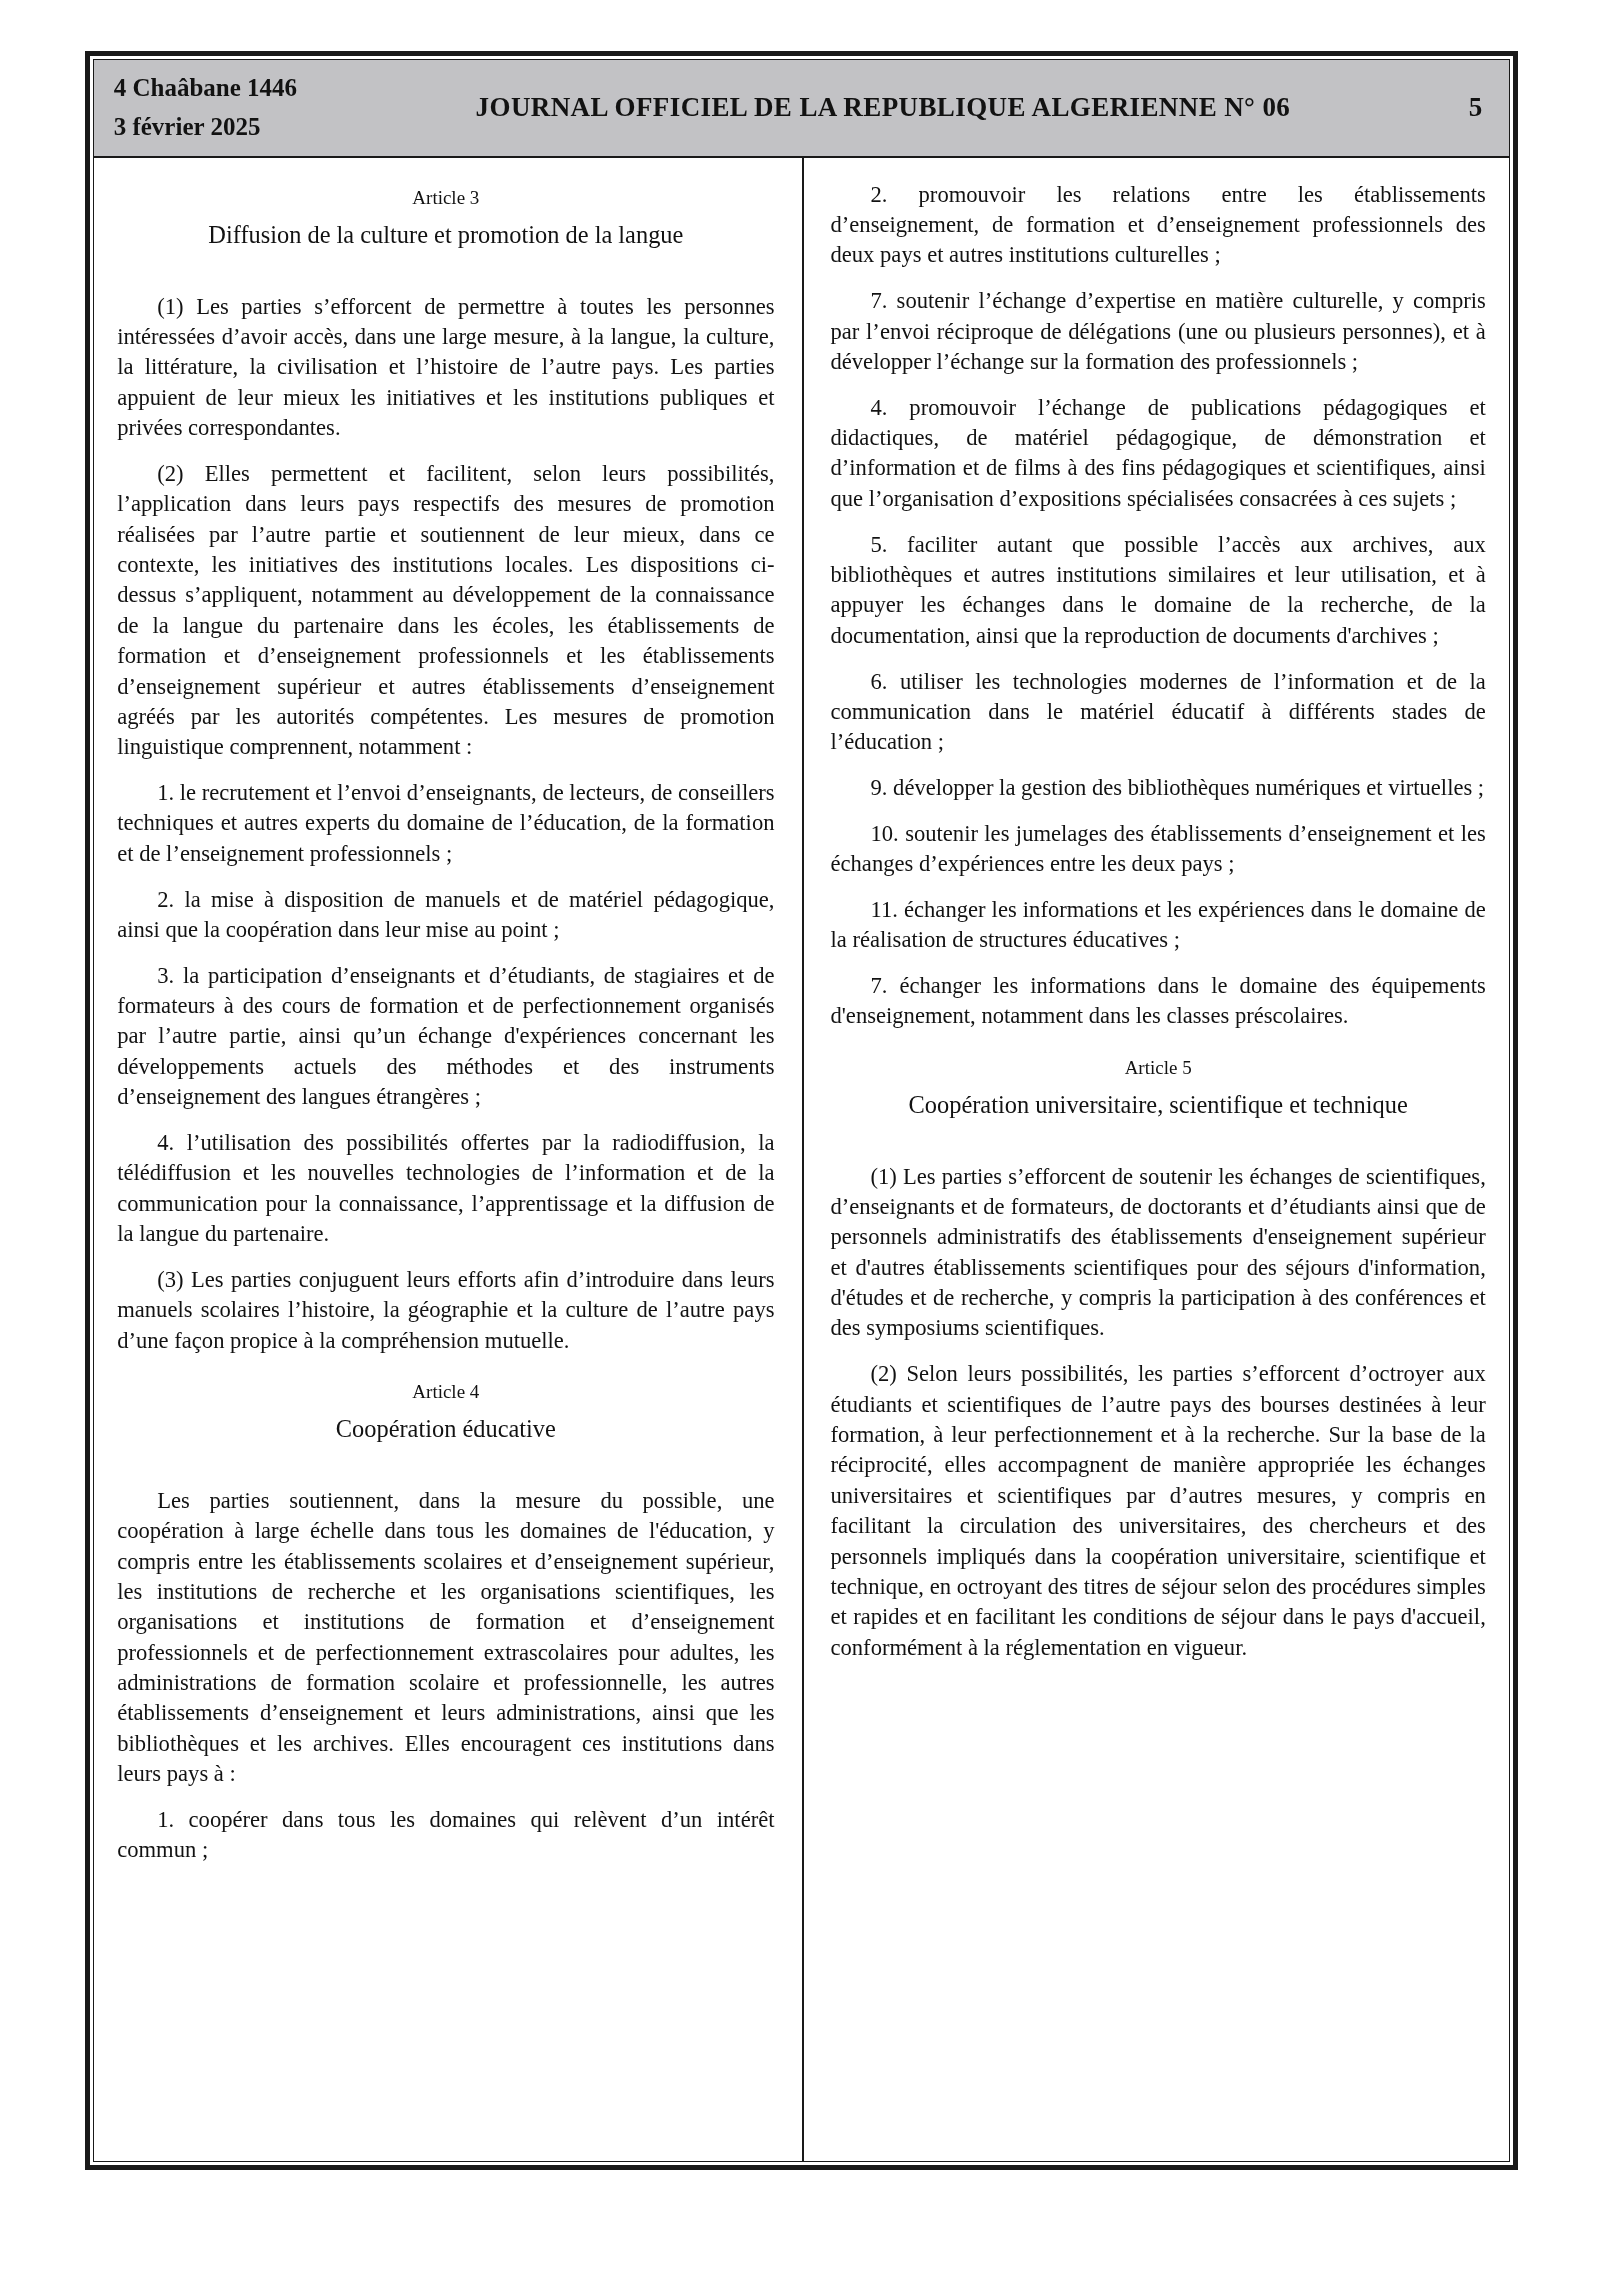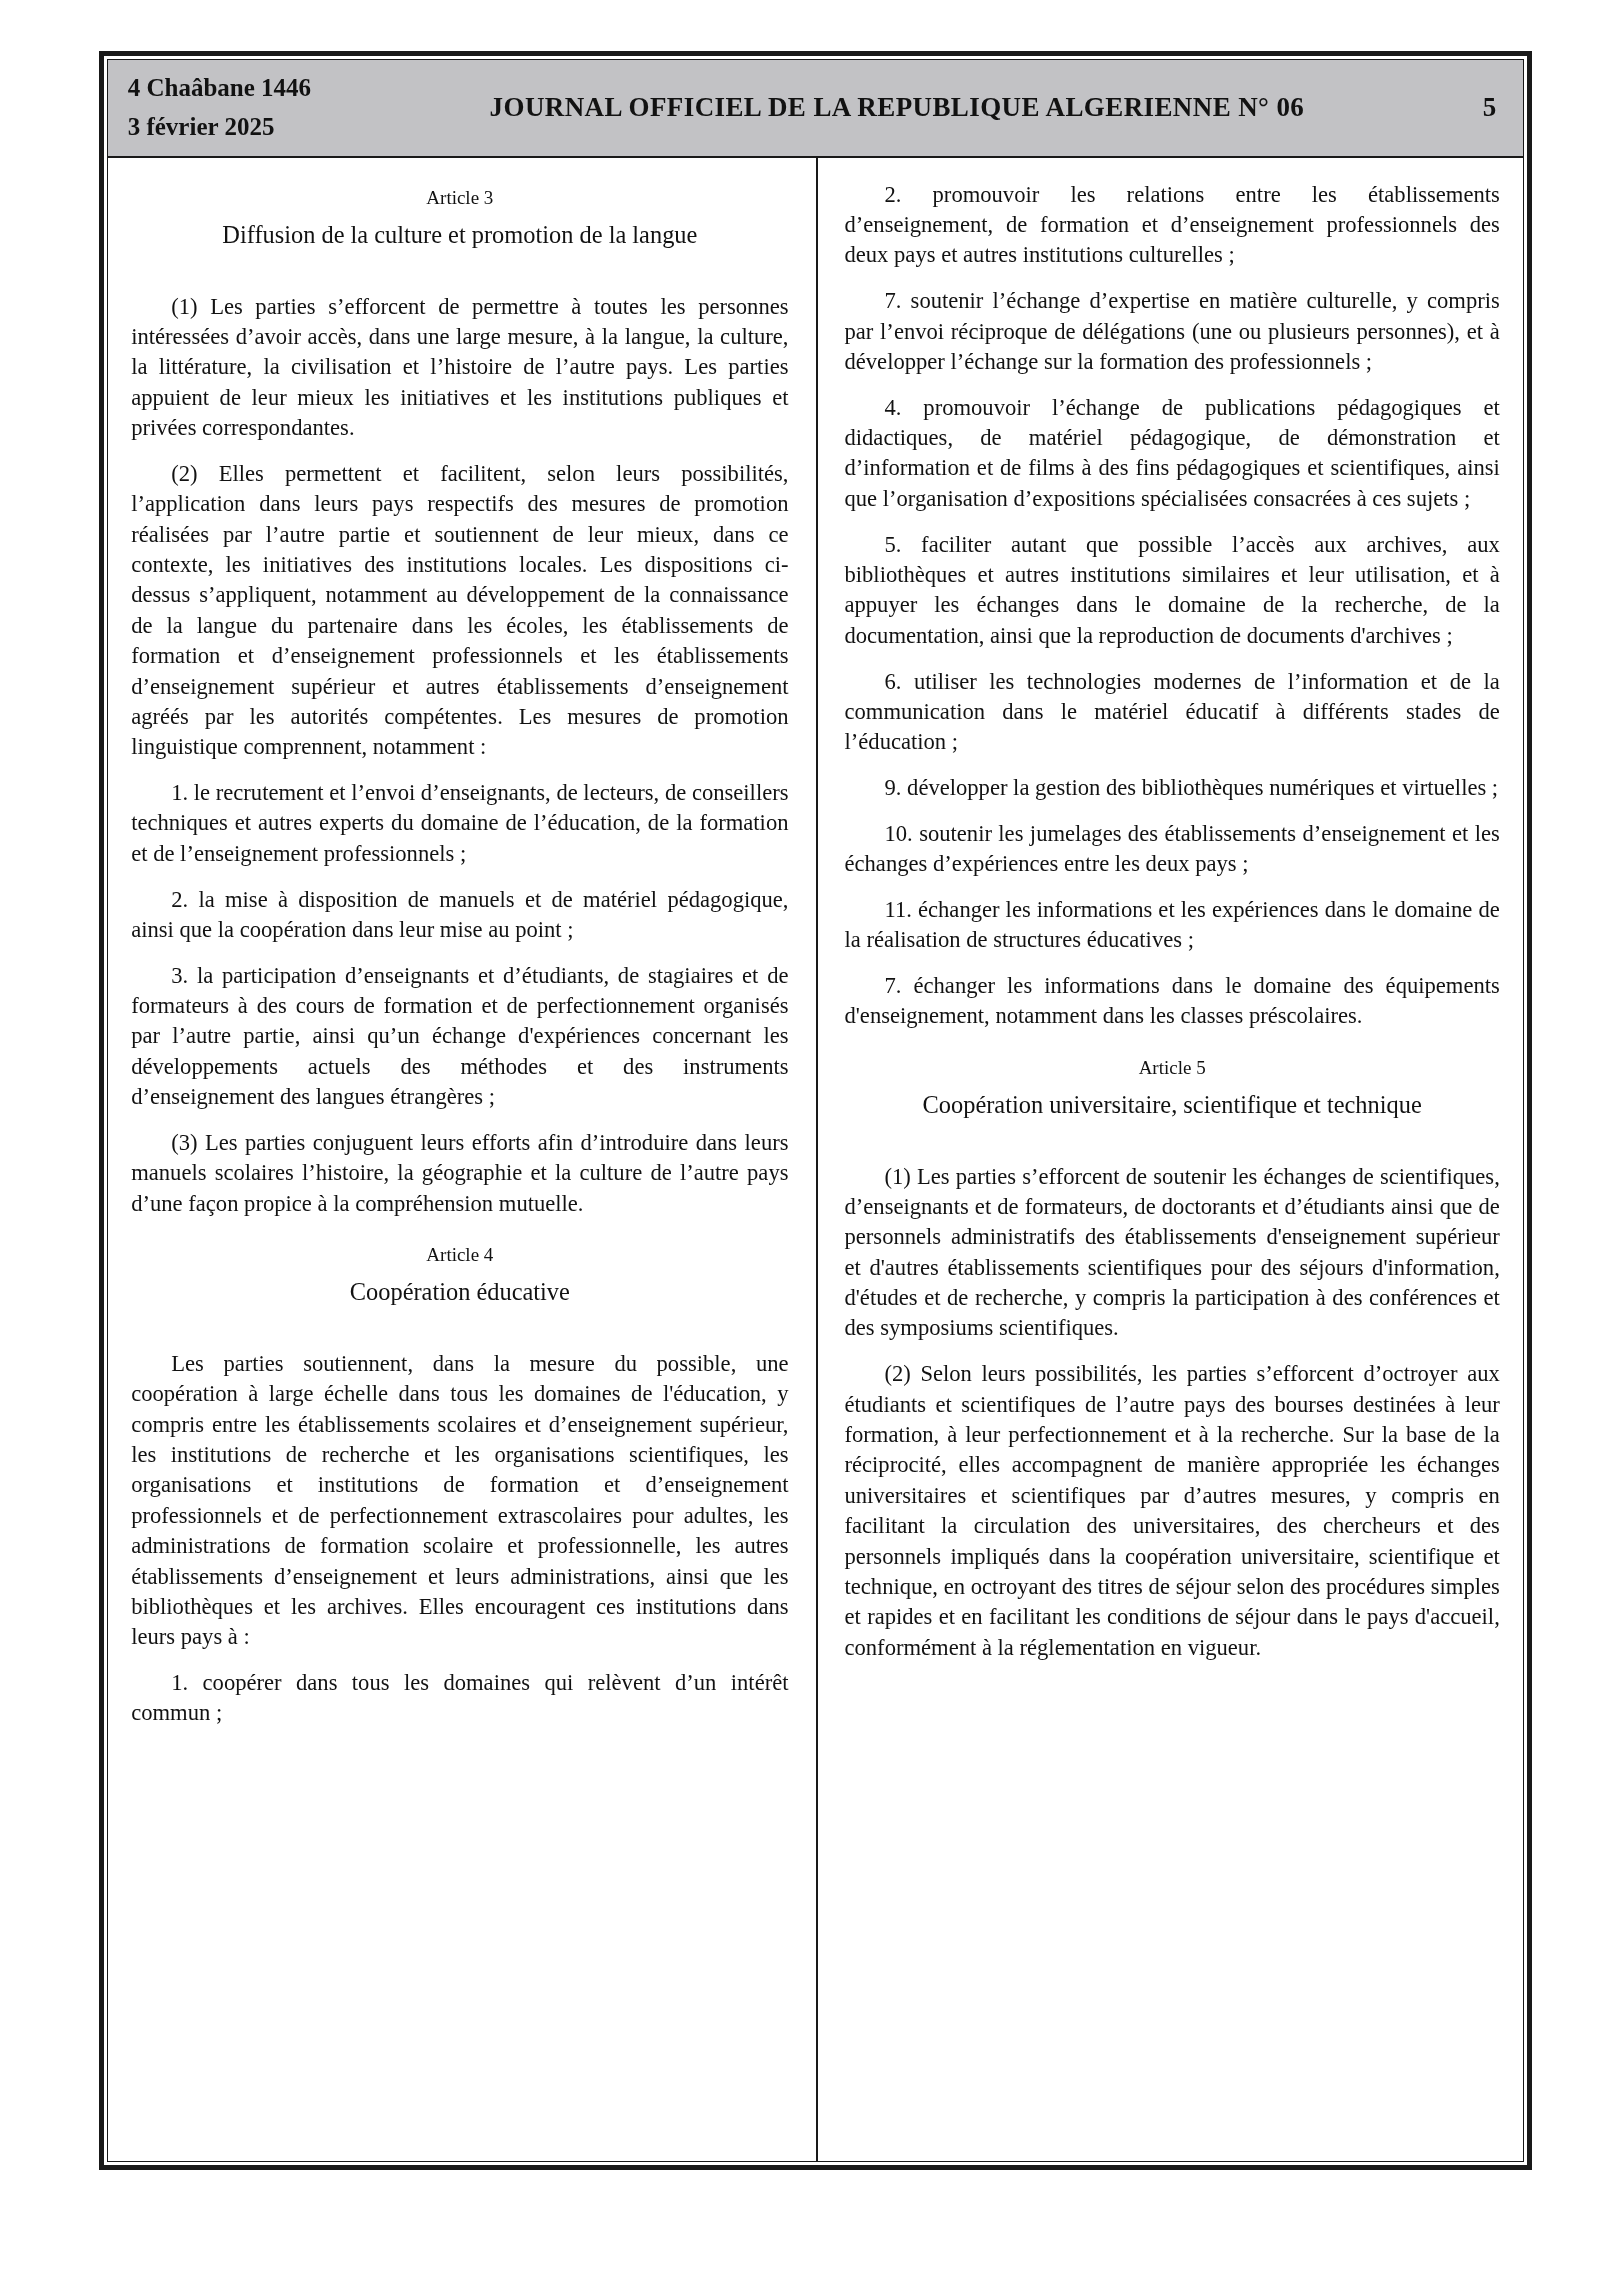--- a/index.html
+++ b/index.html
@@ -5,21 +5,21 @@
   html, body { margin: 0; padding: 0; }
   body {
     width: 1615px; height: 2285px;
     background: #ffffff;
     position: relative;
     font-family: "Liberation Serif", serif;
     color: #121212;
   }
   .sheet {
     position: absolute;
-    left: 99px; top: 51px;
+    left: 85px; top: 51px;
     width: 1433px; height: 2119px;
     box-sizing: border-box;
     border: 5.4px solid var(--border, #191919);
     padding: 2.7px;
     background: #ffffff;
   }
   .inner {
     box-sizing: border-box;
     border: 1.8px solid var(--border, #191919);
     width: 100%; height: 100%;
@@ -93,20 +93,21 @@
     </header>
     <main class="body">
       <section class="col col-left" id="col-left">
           <h2 class="art-no">Article 3</h2>
           <h3 class="art-title">Diffusion de la culture et promotion de la langue</h3>
           <p class="para">(1) Les parties s’efforcent de permettre à toutes les personnes intéressées d’avoir accès, dans une large mesure, à la langue, la culture, la littérature, la civilisation et l’histoire de l’autre pays. Les parties appuient de leur mieux les initiatives et les institutions publiques et privées correspondantes.</p>
           <p class="para">(2) Elles permettent et facilitent, selon leurs possibilités, l’application dans leurs pays respectifs des mesures de promotion réalisées par l’autre partie et soutiennent de leur mieux, dans ce contexte, les initiatives des institutions locales. Les dispositions ci-dessus s’appliquent, notamment au développement de la connaissance de la langue du partenaire dans les écoles, les établissements de formation et d’enseignement professionnels et les établissements d’enseignement supérieur et autres établissements d’enseignement agréés par les autorités compétentes. Les mesures de promotion linguistique comprennent, notamment :</p>
           <p class="para">1. le recrutement et l’envoi d’enseignants, de lecteurs, de conseillers techniques et autres experts du domaine de l’éducation, de la formation et de l’enseignement professionnels ;</p>
           <p class="para">2. la mise à disposition de manuels et de matériel pédagogique, ainsi que la coopération dans leur mise au point ;</p>
           <p class="para">3. la participation d’enseignants et d’étudiants, de stagiaires et de formateurs à des cours de formation et de perfectionnement organisés par l’autre partie, ainsi qu’un échange d'expériences concernant les développements actuels des méthodes et des instruments d’enseignement des langues étrangères ;</p>
+          <p class="para">4. l’utilisation des possibilités offertes par la radiodiffusion, la télédiffusion et les nouvelles technologies de l’information et de la communication pour la connaissance, l’apprentissage et la diffusion de la langue du partenaire.</p>
           <p class="para">(3) Les parties conjuguent leurs efforts afin d’introduire dans leurs manuels scolaires l’histoire, la géographie et la culture de l’autre pays d’une façon propice à la compréhension mutuelle.</p>
           <h2 class="art-no">Article 4</h2>
           <h3 class="art-title">Coopération éducative</h3>
           <p class="para">Les parties soutiennent, dans la mesure du possible, une coopération à large échelle dans tous les domaines de l'éducation, y compris entre les établissements scolaires et d’enseignement supérieur, les institutions de recherche et les organisations scientifiques, les organisations et institutions de formation et d’enseignement professionnels et de perfectionnement extrascolaires pour adultes, les administrations de formation scolaire et professionnelle, les autres établissements d’enseignement et leurs administrations, ainsi que les bibliothèques et les archives. Elles encouragent ces institutions dans leurs pays à :</p>
           <p class="para">1. coopérer dans tous les domaines qui relèvent d’un intérêt commun ;</p>
         </section>
       <section class="col col-right" id="col-right">
           <p class="para">2. promouvoir les relations entre les établissements d’enseignement, de formation et d’enseignement professionnels des deux pays et autres institutions culturelles ;</p>
           <p class="para">7. soutenir l’échange d’expertise en matière culturelle, y compris par l’envoi réciproque de délégations (une ou plusieurs personnes), et à développer l’échange sur la formation des professionnels ;</p>
           <p class="para">4. promouvoir l’échange de publications pédagogiques et didactiques, de matériel pédagogique, de démonstration et d’information et de films à des fins pédagogiques et scientifiques, ainsi que l’organisation d’expositions spécialisées consacrées à ces sujets ;</p>

